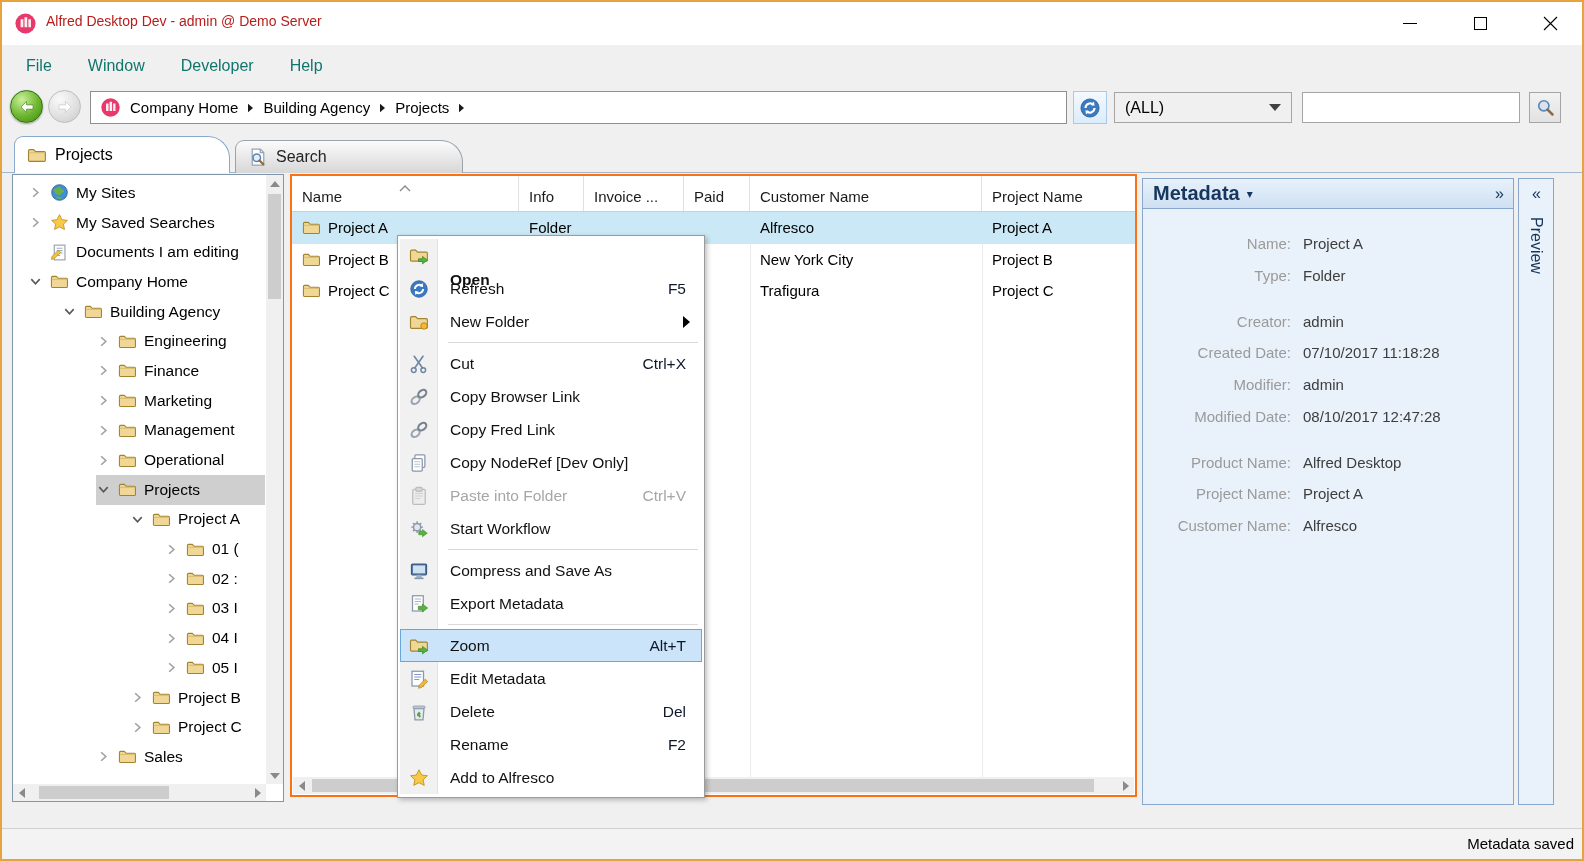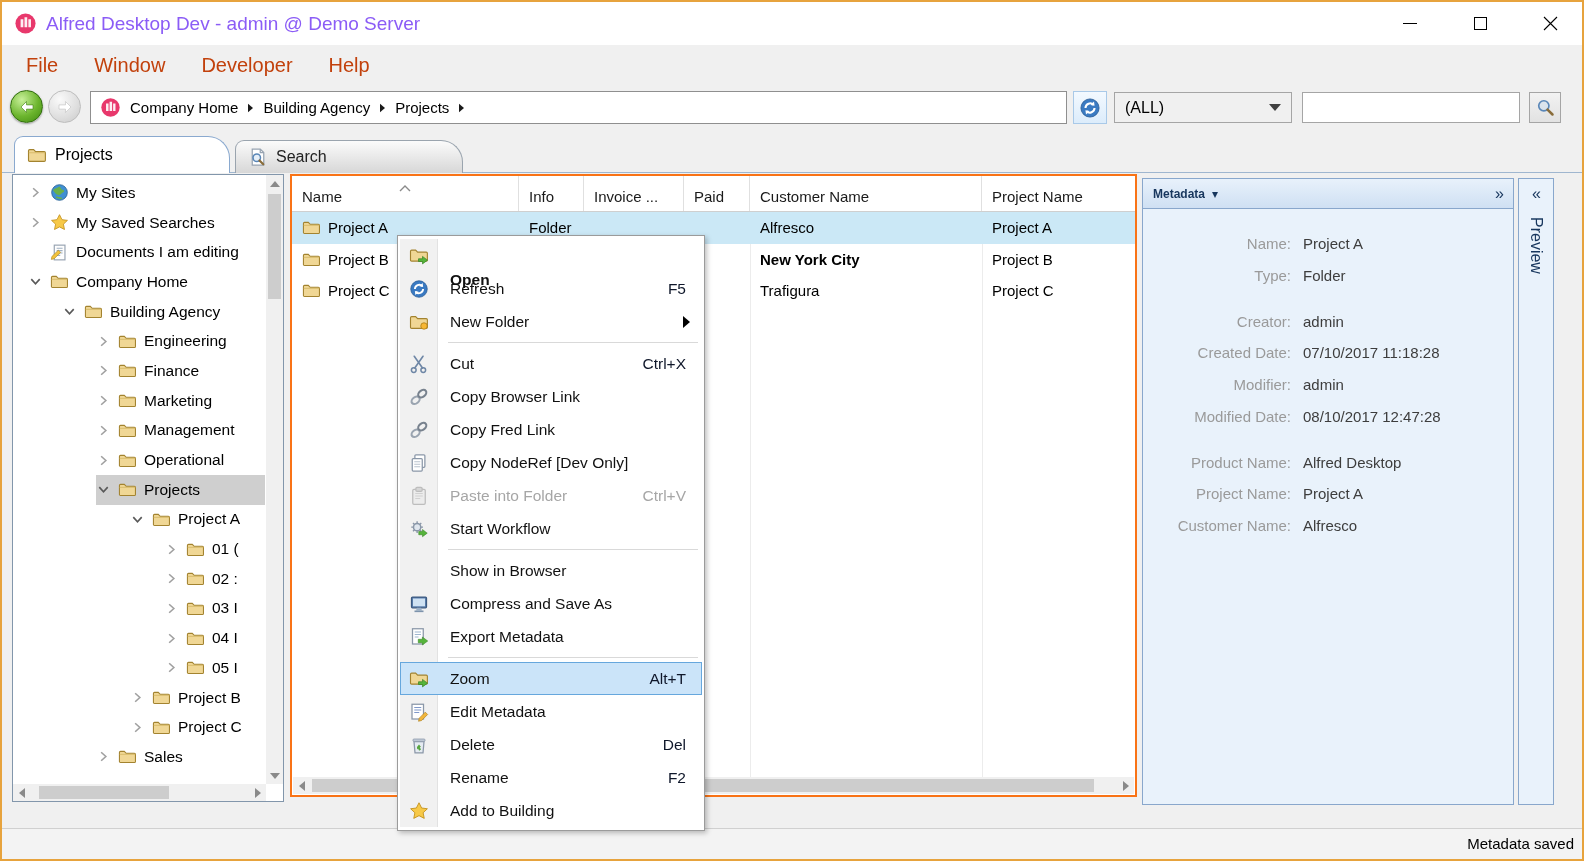--- a/index.html
+++ b/index.html
@@ -2,29 +2,29 @@
 <html><head>
 <meta charset="utf-8">
 <style>
   * { box-sizing: border-box; margin: 0; padding: 0; cursor: default; }
   html,body { width:1584px; height:861px; background:#fff; font-family:"Liberation Sans",sans-serif; }
   .window { position:relative; width:1584px; height:861px; border:2px solid #e7a33d; background:#f0f0f0; overflow:hidden; }
 
   
   .titlebar { position:absolute; left:0; top:0; width:100%; height:43px; background:#fff; }
   .titlebar .logo { position:absolute; left:12px; top:10px; width:23px; height:23px; }
-  .title-text { position:absolute; left:44px; top:11px; font-size:19px; color:#8b5cf6; }
+  .title-text { position:absolute; left:44px; top:11px; font-size:14px; color:#b91c1c; }
   .win-btn { position:absolute; top:0; width:46px; height:43px; display:flex; align-items:center; justify-content:center; }
   .wb-min { left:1385px; } .wb-max { left:1455px; } .wb-close { left:1525px; }
   .glyph-min { width:14px; height:0; border-top:1px solid #000; display:block; }
   .glyph-max { width:13px; height:13px; border:1px solid #000; display:block; }
 
   
   .menubar { position:absolute; left:0; top:43px; width:100%; height:41px; background:#f0f0f0; display:flex; align-items:center; padding-left:24px; gap:36px; }
-  .menubar .menu-item { font-size:20px; color:#c2410c; }
+  .menubar .menu-item { font-size:16px; color:#0f766e; }
 
   
   .toolbar { position:absolute; left:0; top:84px; width:100%; height:48px; background:#f0f0f0; }
   .nav-btn { position:absolute; top:4px; width:33px; height:33px; border-radius:50%; display:flex; align-items:center; justify-content:center; }
   .nav-back { left:8px; background:radial-gradient(circle at 35% 28%, #c8f09a 0%, #6cb52e 55%, #3f8a10 100%); border:1px solid #2f6c0c; box-shadow:0 1px 2px rgba(0,0,0,.35); }
   .nav-fwd  { left:46px; background:radial-gradient(circle at 35% 28%, #fafafa 0%, #dedede 60%, #c9c9c9 100%); border:1px solid #bdbdbd; }
   .crumbbar { position:absolute; left:88px; top:5px; width:977px; height:33px; background:#fff; border:1px solid #8f8f8f; display:flex; align-items:center; padding-left:9px; gap:9px; }
   .crumbbar .logo { width:21px; height:21px; flex:0 0 auto; }
   .crumb { font-size:15px; color:#000; }
   .crumb-sep svg { display:block; }
@@ -67,21 +67,21 @@
   .sort-caret { position:absolute; top:2px; left:50%; transform:translateX(-50%); }
   .lp-rows { position:absolute; left:0; top:36px; right:0; }
   .lp-row { height:31.5px; display:flex; align-items:center; font-size:15px; color:#000; position:relative; z-index:1; }
   .lp-row.selected { background:#cbe8f6; }
   .lp-cell { padding-left:10px; display:flex; align-items:center; gap:7px; overflow:hidden; white-space:nowrap; }
   .lp-grid-line { position:absolute; top:36px; bottom:18px; width:1px; background:#ececec; z-index:0; }
   .lp-hscroll { position:absolute; left:1px; right:1px; bottom:1px; height:17px; }
 
   .meta-panel { position:absolute; left:1140px; top:176px; width:372px; height:627px; background:#e9f2fb; border:1px solid #89a7cc; }
   .meta-header { position:absolute; left:0; top:0; right:0; height:30px; background:linear-gradient(#e8f1fb,#cfe0f3); border-bottom:1px solid #89a7cc; display:flex; align-items:center; padding:0 10px; }
-  .meta-title { font-size:12px; font-weight:bold; color:#17365d; }
+  .meta-title { font-size:20px; font-weight:bold; color:#17365d; }
   .meta-dd { font-size:12px; color:#17365d; margin-left:7px; }
   .meta-expand { margin-left:auto; font-size:16px; color:#17365d; letter-spacing:-1px; }
   .meta-body { position:absolute; left:0; top:30px; right:0; bottom:0; padding-top:26px; }
   .meta-field { display:flex; align-items:flex-start; margin-bottom:13px; }
   .meta-field.gap { margin-top:27px; }
   .meta-label { width:148px; text-align:right; font-size:15px; color:#9a9a9a; line-height:1.25; flex:0 0 auto; }
   .meta-value { margin-left:12px; font-size:15px; color:#3d3d3d; line-height:1.25; }
 
   .preview-bar { position:absolute; left:1516px; top:176px; width:36px; height:627px; background:#e9f2fb; border:1px solid #89a7cc; }
   .pv-collapse { display:block; text-align:center; font-size:16px; color:#17365d; margin-top:6px; letter-spacing:-1px; }
@@ -550,21 +550,21 @@
           </div>
           <div class="lp-cell" style="width: 65px;">
             <span></span>
           </div>
           <div class="lp-cell" style="width: 100px;">
             <span></span>
           </div>
           <div class="lp-cell" style="width: 66px;">
             <span></span>
           </div>
-          <div class="lp-cell" style="width: 232px; font-weight: bold;">
+          <div class="lp-cell" style="width: 232px;">
             <span>New York City</span>
           </div>
           <div class="lp-cell" style="width: 155px; flex: 1 1 0%;">
             <span>Project B</span>
           </div>
         </div>
         <div class="lp-row">
           <div class="lp-cell" style="width: 227px;">
             <span style="width: 19px; height: 19px; flex: 0 0 auto;"><svg viewBox="0 0 16 16" width="100%" height="100%">
                 <path d="M1.2 4.6c0-.5.4-.9.9-.9h3.2l1.6 1.6h6.9c.5 0 .9.4.9.9v6c0 .5-.4.9-.9.9H2.1c-.5 0-.9-.4-.9-.9z" fill="#f0d795" stroke="#a3832f" stroke-width=".9"></path>
@@ -727,23 +727,20 @@
       <div class="ctx-item">
         <span class="ctx-ico"><svg viewBox="0 0 16 16" width="100%" height="100%">
             <circle cx="6.5" cy="6.5" r="2.9" fill="#dfe6ee" stroke="#8a97a8" stroke-width="1.2"></circle>
             <path d="M6.5 1.8v2M6.5 9.2v2M1.8 6.5h2M9.2 6.5h2M3.2 3.2l1.4 1.4M8.4 8.4l1.4 1.4M9.8 3.2L8.4 4.6M4.6 8.4L3.2 9.8" stroke="#8a97a8" stroke-width="1.1"></path>
             <path d="M7.8 10h3V8.4l3.8 2.9-3.8 2.9v-1.6h-3z" fill="#56b43b" stroke="#2f7d1d" stroke-width=".4"></path>
           </svg></span>
         <span class="ctx-label">Start Workflow</span>
       </div>
       <div class="ctx-sep"></div>
       <div class="ctx-item">
-        <span class="ctx-label">Show in Browser</span>
-      </div>
-      <div class="ctx-item">
         <span class="ctx-ico"><svg viewBox="0 0 16 16" width="100%" height="100%">
             <rect x="2" y="2.4" width="12" height="8.6" rx=".8" fill="#5b7fae" stroke="#3c5a80"></rect>
             <rect x="3.2" y="3.6" width="9.6" height="6.2" fill="#cfe2f3"></rect>
             <path d="M6.4 11h3.2l.8 2.2H5.6z" fill="#9ab0c8"></path>
             <rect x="4.4" y="13.2" width="7.2" height="1.3" fill="#7d93ac"></rect>
           </svg></span>
         <span class="ctx-label">Compress and Save As</span>
       </div>
       <div class="ctx-item">
         <span class="ctx-ico"><svg viewBox="0 0 16 16" width="100%" height="100%">
@@ -780,17 +777,17 @@
         <span class="ctx-short">Del</span>
       </div>
       <div class="ctx-item">
         <span class="ctx-label">Rename</span>
         <span class="ctx-short">F2</span>
       </div>
       <div class="ctx-item">
         <span class="ctx-ico"><svg viewBox="0 0 16 16" width="100%" height="100%">
             <path d="M8 1.4l2.1 4.2 4.6.6-3.4 3.2.9 4.5L8 11.7l-4.2 2.2.9-4.5L1.3 6.2l4.6-.6z" fill="#f7c948" stroke="#c2901c" stroke-width=".7"></path>
           </svg></span>
-        <span class="ctx-label">Add to Building</span>
+        <span class="ctx-label">Add to Alfresco</span>
       </div>
     </div>
 
 </div>
 
 </body></html>

